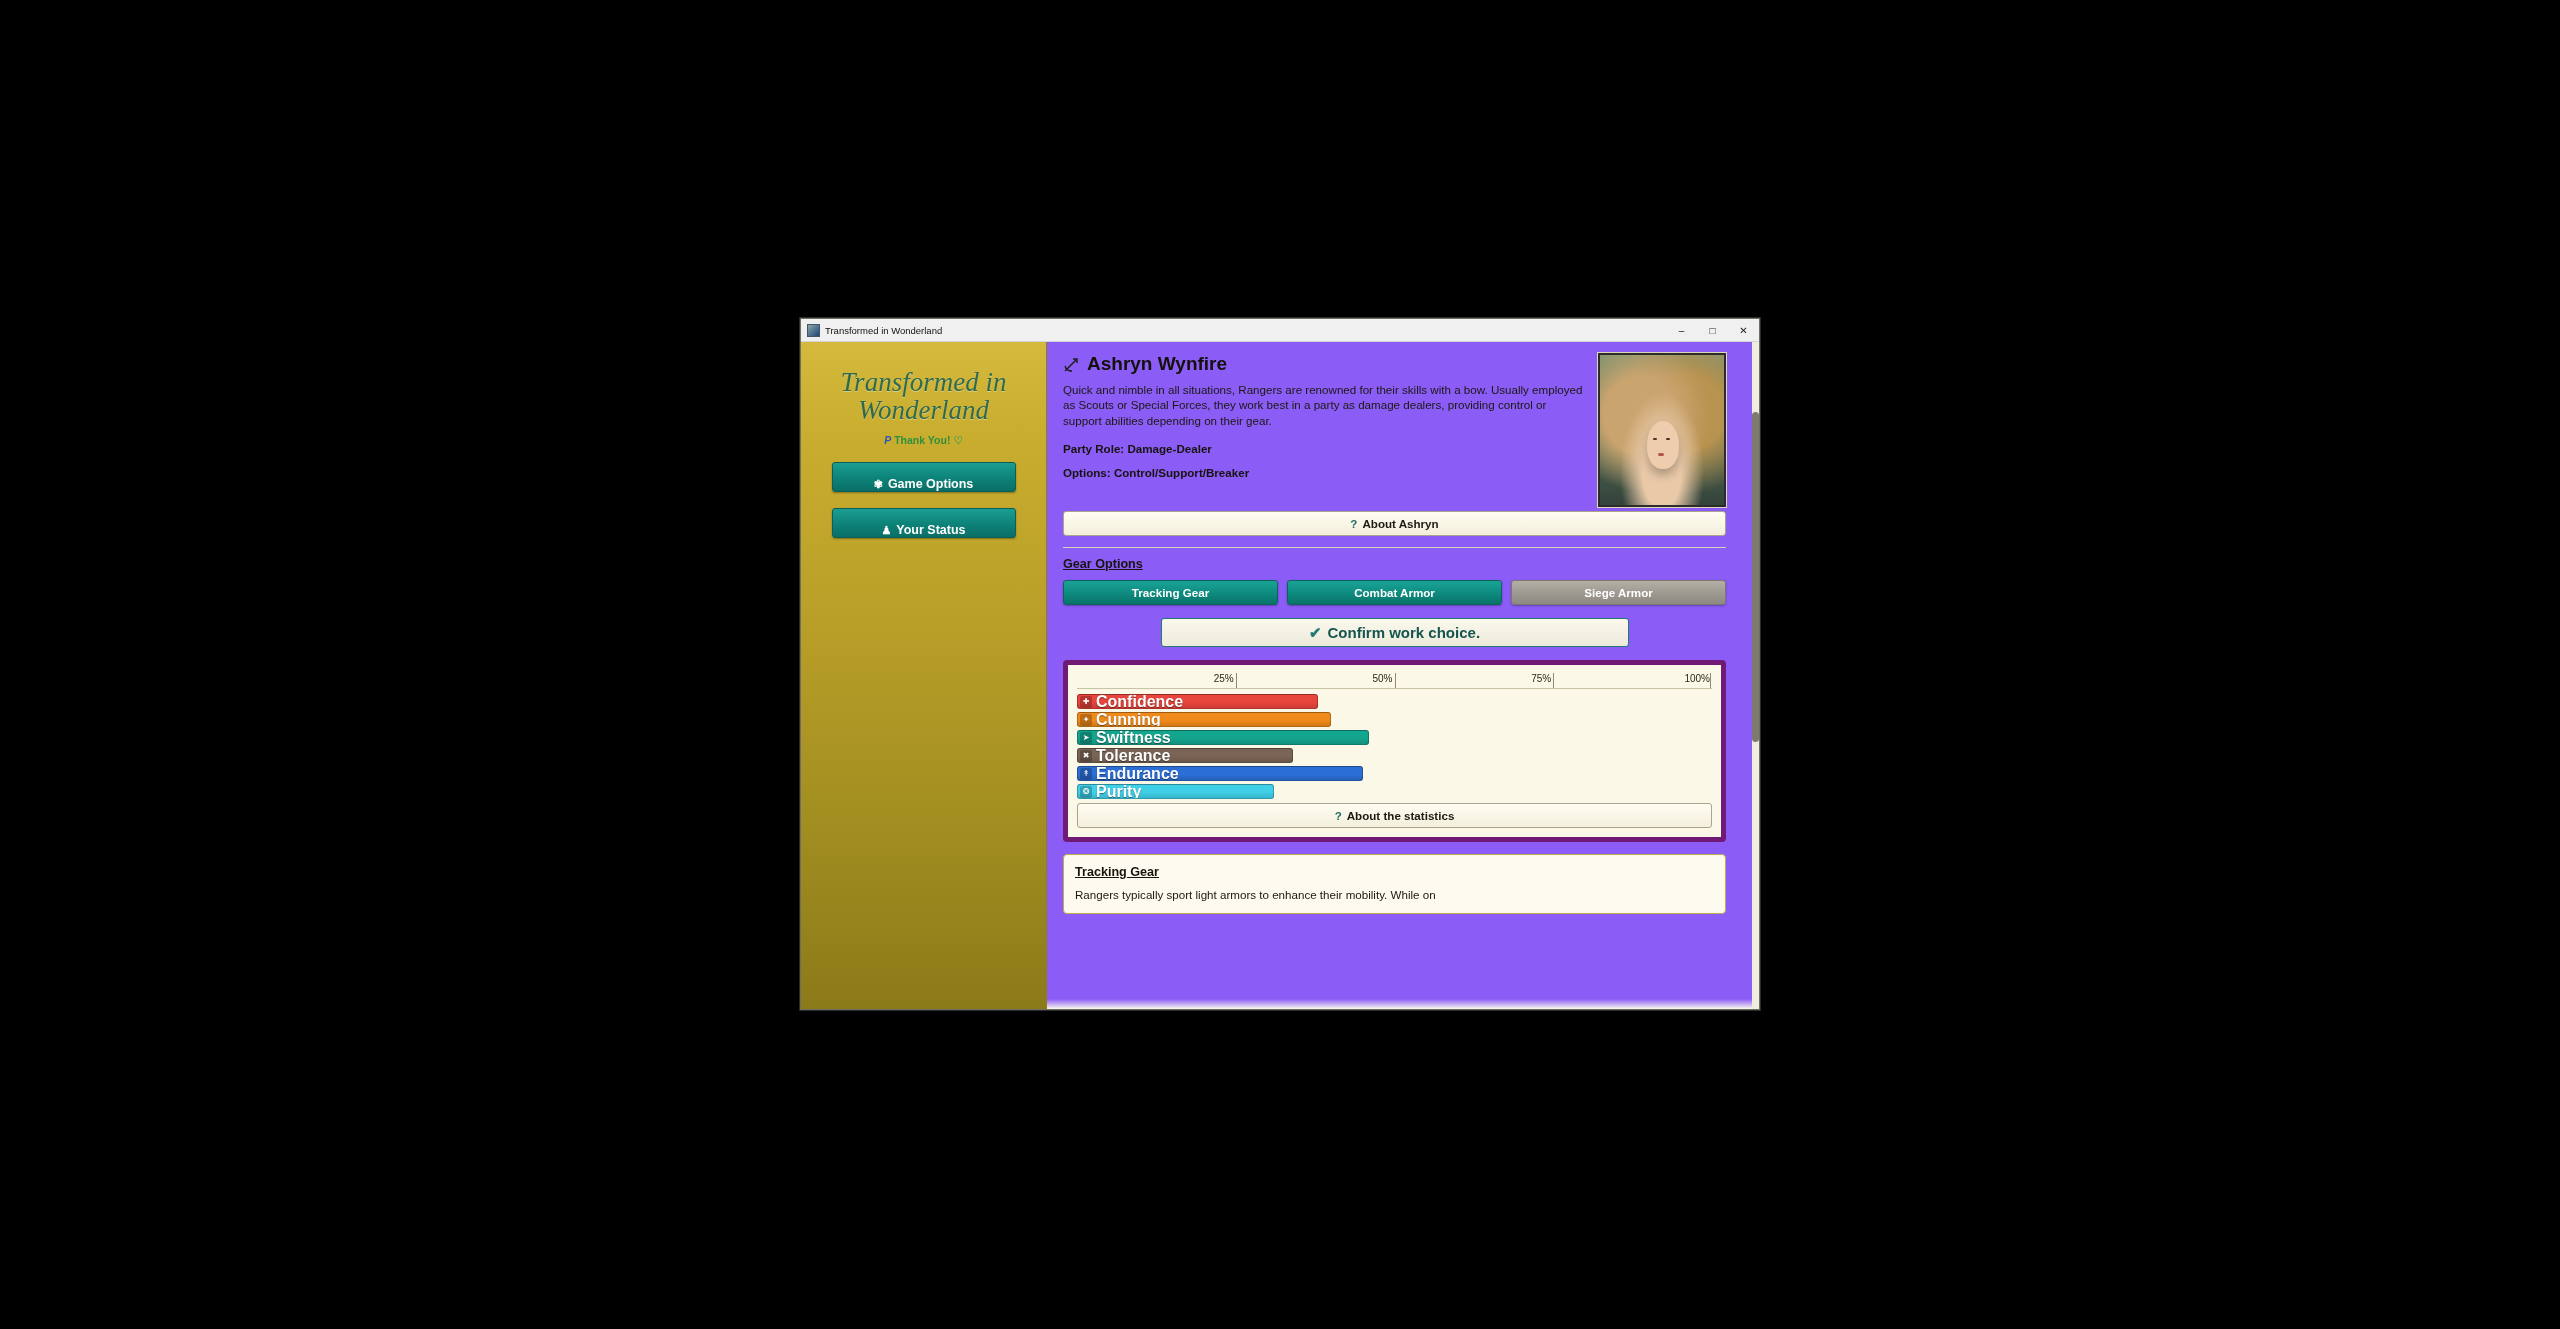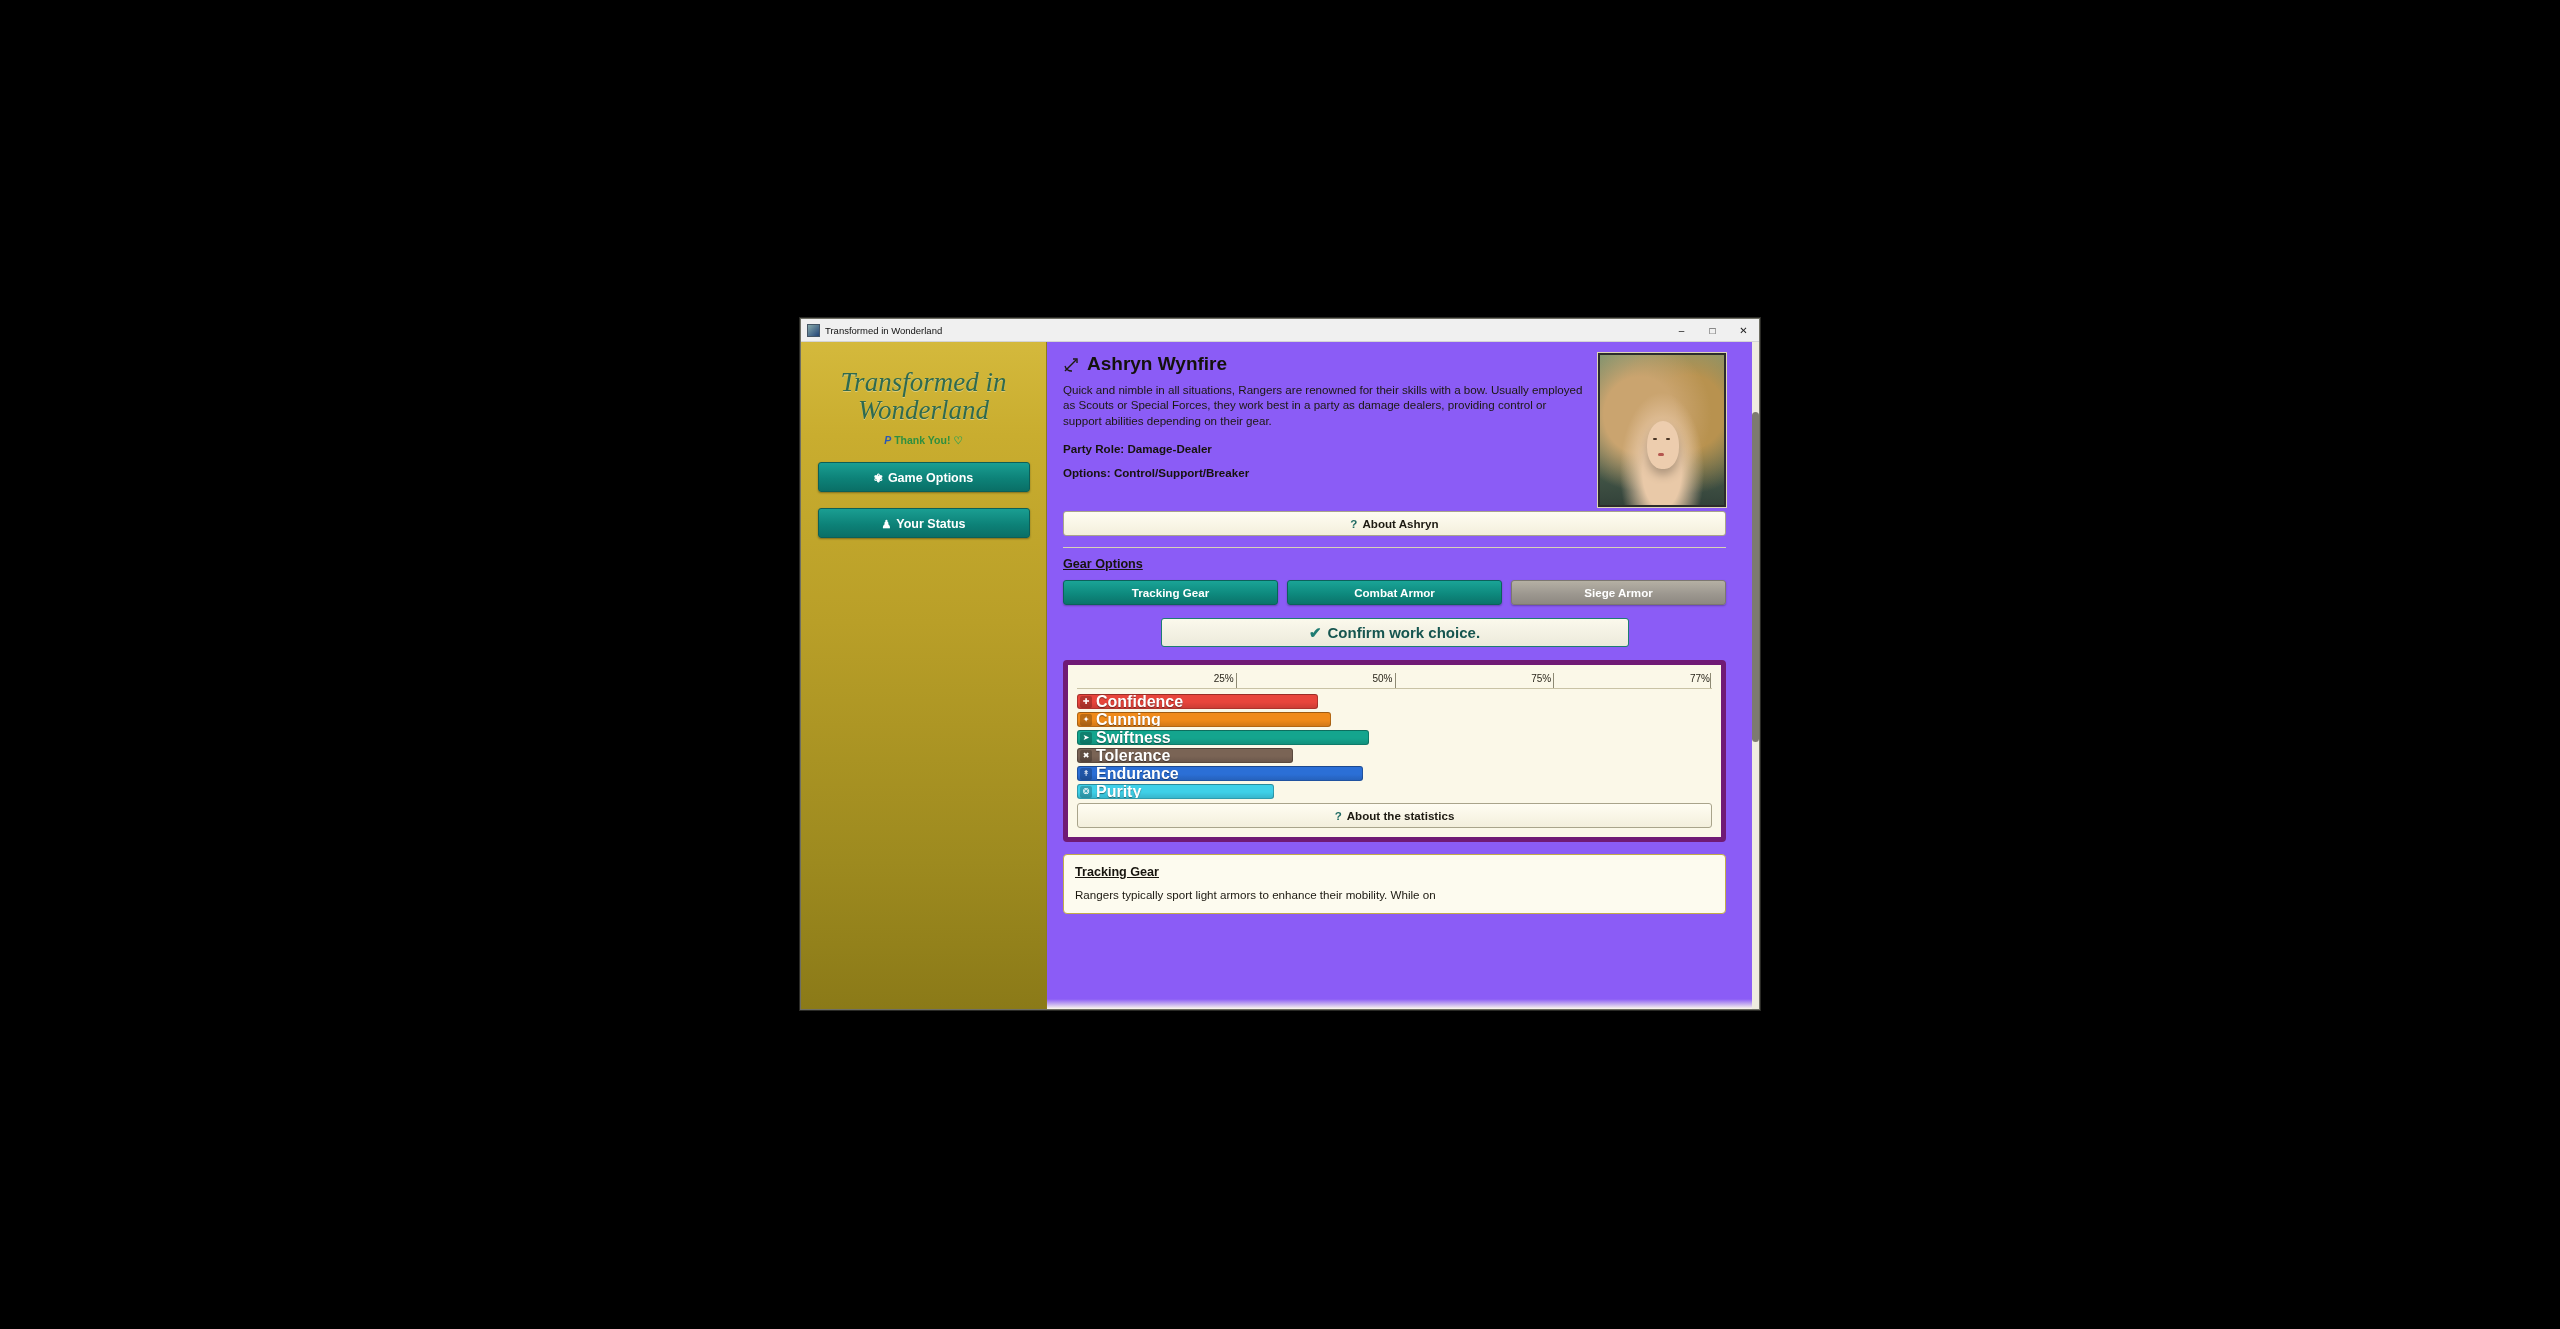--- a/index.html
+++ b/index.html
@@ -98,24 +98,24 @@
   .thankyou .pp {
     color: #2a57b5;
     font-weight: bold;
     font-style: italic;
     margin-right: 3px;
   }
   .thankyou .heart { color: #3fa24f; margin-left: 3px; }
 
   .side-btn {
     display: block;
-    width: 212px;
+    width: 184px;
     margin: 16px auto 0 auto;
     height: 30px;
-    line-height: 30px;
+    line-height: 42px;
     text-align: center;
     background: linear-gradient(180deg,#1a9e92 0%, #0d8278 55%, #0a6f66 100%);
     border: 1px solid #0c5f58;
     border-radius: 3px;
     color: #ffffff;
     font-size: 12.5px;
     font-weight: bold;
     box-shadow: 0 1px 2px rgba(0,0,0,0.35);
     box-sizing: border-box;
     cursor: pointer;
@@ -478,21 +478,21 @@
         </div>
 
         <div class="panel">
           <div class="scale">
             <span class="tick" style="left:25%;">25%</span>
             <span class="tickline" style="left:25%;"></span>
             <span class="tick" style="left:50%;">50%</span>
             <span class="tickline" style="left:50%;"></span>
             <span class="tick" style="left:75%;">75%</span>
             <span class="tickline" style="left:75%;"></span>
-            <span class="tick" style="left:100%;">77%</span>
+            <span class="tick" style="left:100%;">100%</span>
             <span class="tickline" style="left:99.7%;"></span>
           </div>
 
           <div class="stat-row">
             <div class="stat-bar" id="bar0" style="width: 38%; background: linear-gradient(rgb(232, 69, 60) 0%, rgb(232, 69, 60) 55%, rgba(0, 0, 0, 0.12) 100%) rgb(232, 69, 60);">
               <span class="stat-chip">✚</span>
               <span class="stat-label">Confidence</span>
             </div>
           </div>
           <div class="stat-row">

